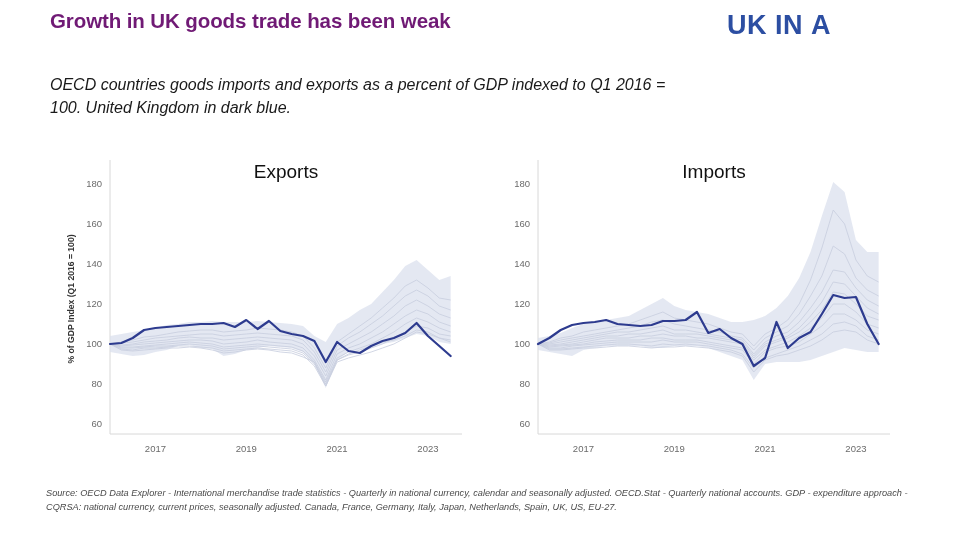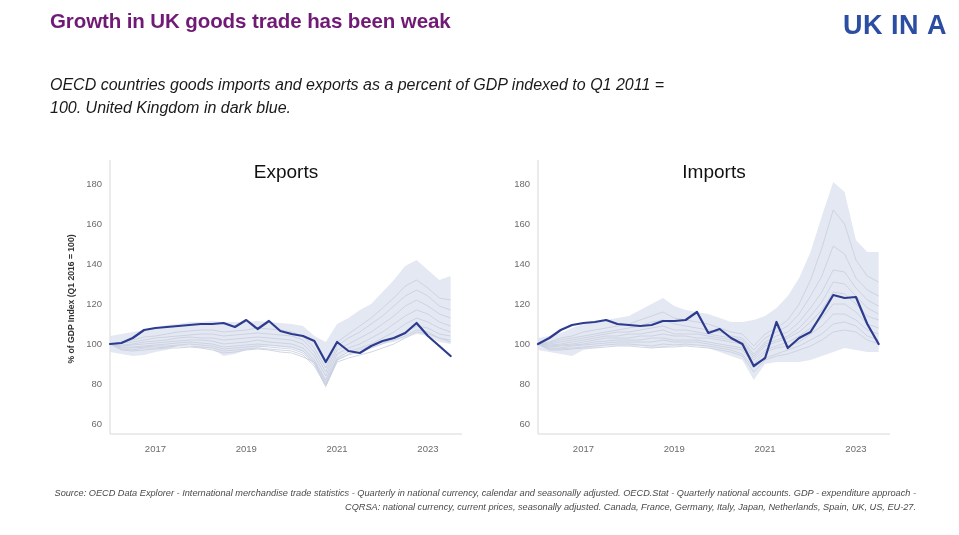--- a/index.html
+++ b/index.html
@@ -18,21 +18,21 @@
   }
   #subtitle{
     position:absolute;left:50px;top:73px;width:620px;
     font-size:16px;font-style:italic;color:#1a1a1a;
     line-height:1.45;
   }
 
   
   #logo{
     position:absolute;right:12px;top:12px;width:220px;
-    text-align:right;color:#2c4ea2;font-weight:bold;
+    text-align:left;color:#2c4ea2;font-weight:bold;
     font-size:27px;line-height:0.98;letter-spacing:0.5px;
   }
   #logo .lrow{display:block;white-space:nowrap;}
   #logo .accent{color:#e8491f;}
   .hcross{position:relative;display:inline-block;}
   .hcross::after{
     content:"";position:absolute;left:14%;right:14%;top:48%;
     height:3.4px;background:#e8491f;
   }
 
@@ -55,30 +55,30 @@
   }
   .axis-line{stroke:#d8d8d8;stroke-width:1;fill:none;}
   .other-line{fill:none;stroke:#c9cfdf;stroke-width:1;opacity:.85;}
   .band{fill:#dbe0ee;opacity:.75;stroke:none;}
   .uk-line{fill:none;stroke:#2d3b8f;stroke-width:2.2;
            stroke-linejoin:round;stroke-linecap:round;}
 
   
   #source-note{
     position:absolute;left:46px;top:486px;width:870px;
-    font-size:9.2px;font-style:italic;color:#4a4a4a;line-height:1.55;text-align:right;
+    font-size:9.2px;font-style:italic;color:#4a4a4a;line-height:1.55;
   }
 </style>
 </head>
 <body>
 
 <div class="slide">
 
   <div id="page-title">Growth in UK goods trade has been weak</div>
-  <div id="subtitle">OECD countries goods imports and exports as a percent of GDP indexed to Q1 2011 = 100. United Kingdom in dark blue.</div>
+  <div id="subtitle">OECD countries goods imports and exports as a percent of GDP indexed to Q1 2016 = 100. United Kingdom in dark blue.</div>
 
   <div id="logo">
     <span class="lrow">
       <span>UK</span>&nbsp;<span>IN</span>&nbsp;<span>A</span>
     </span>
   </div>
 
   <div class="panel" id="panel-exports">
       <svg width="408" height="330" viewBox="0 0 408 330">
         <path class="axis-line" d="M 48 14 L 48 288 L 400 288"></path>

